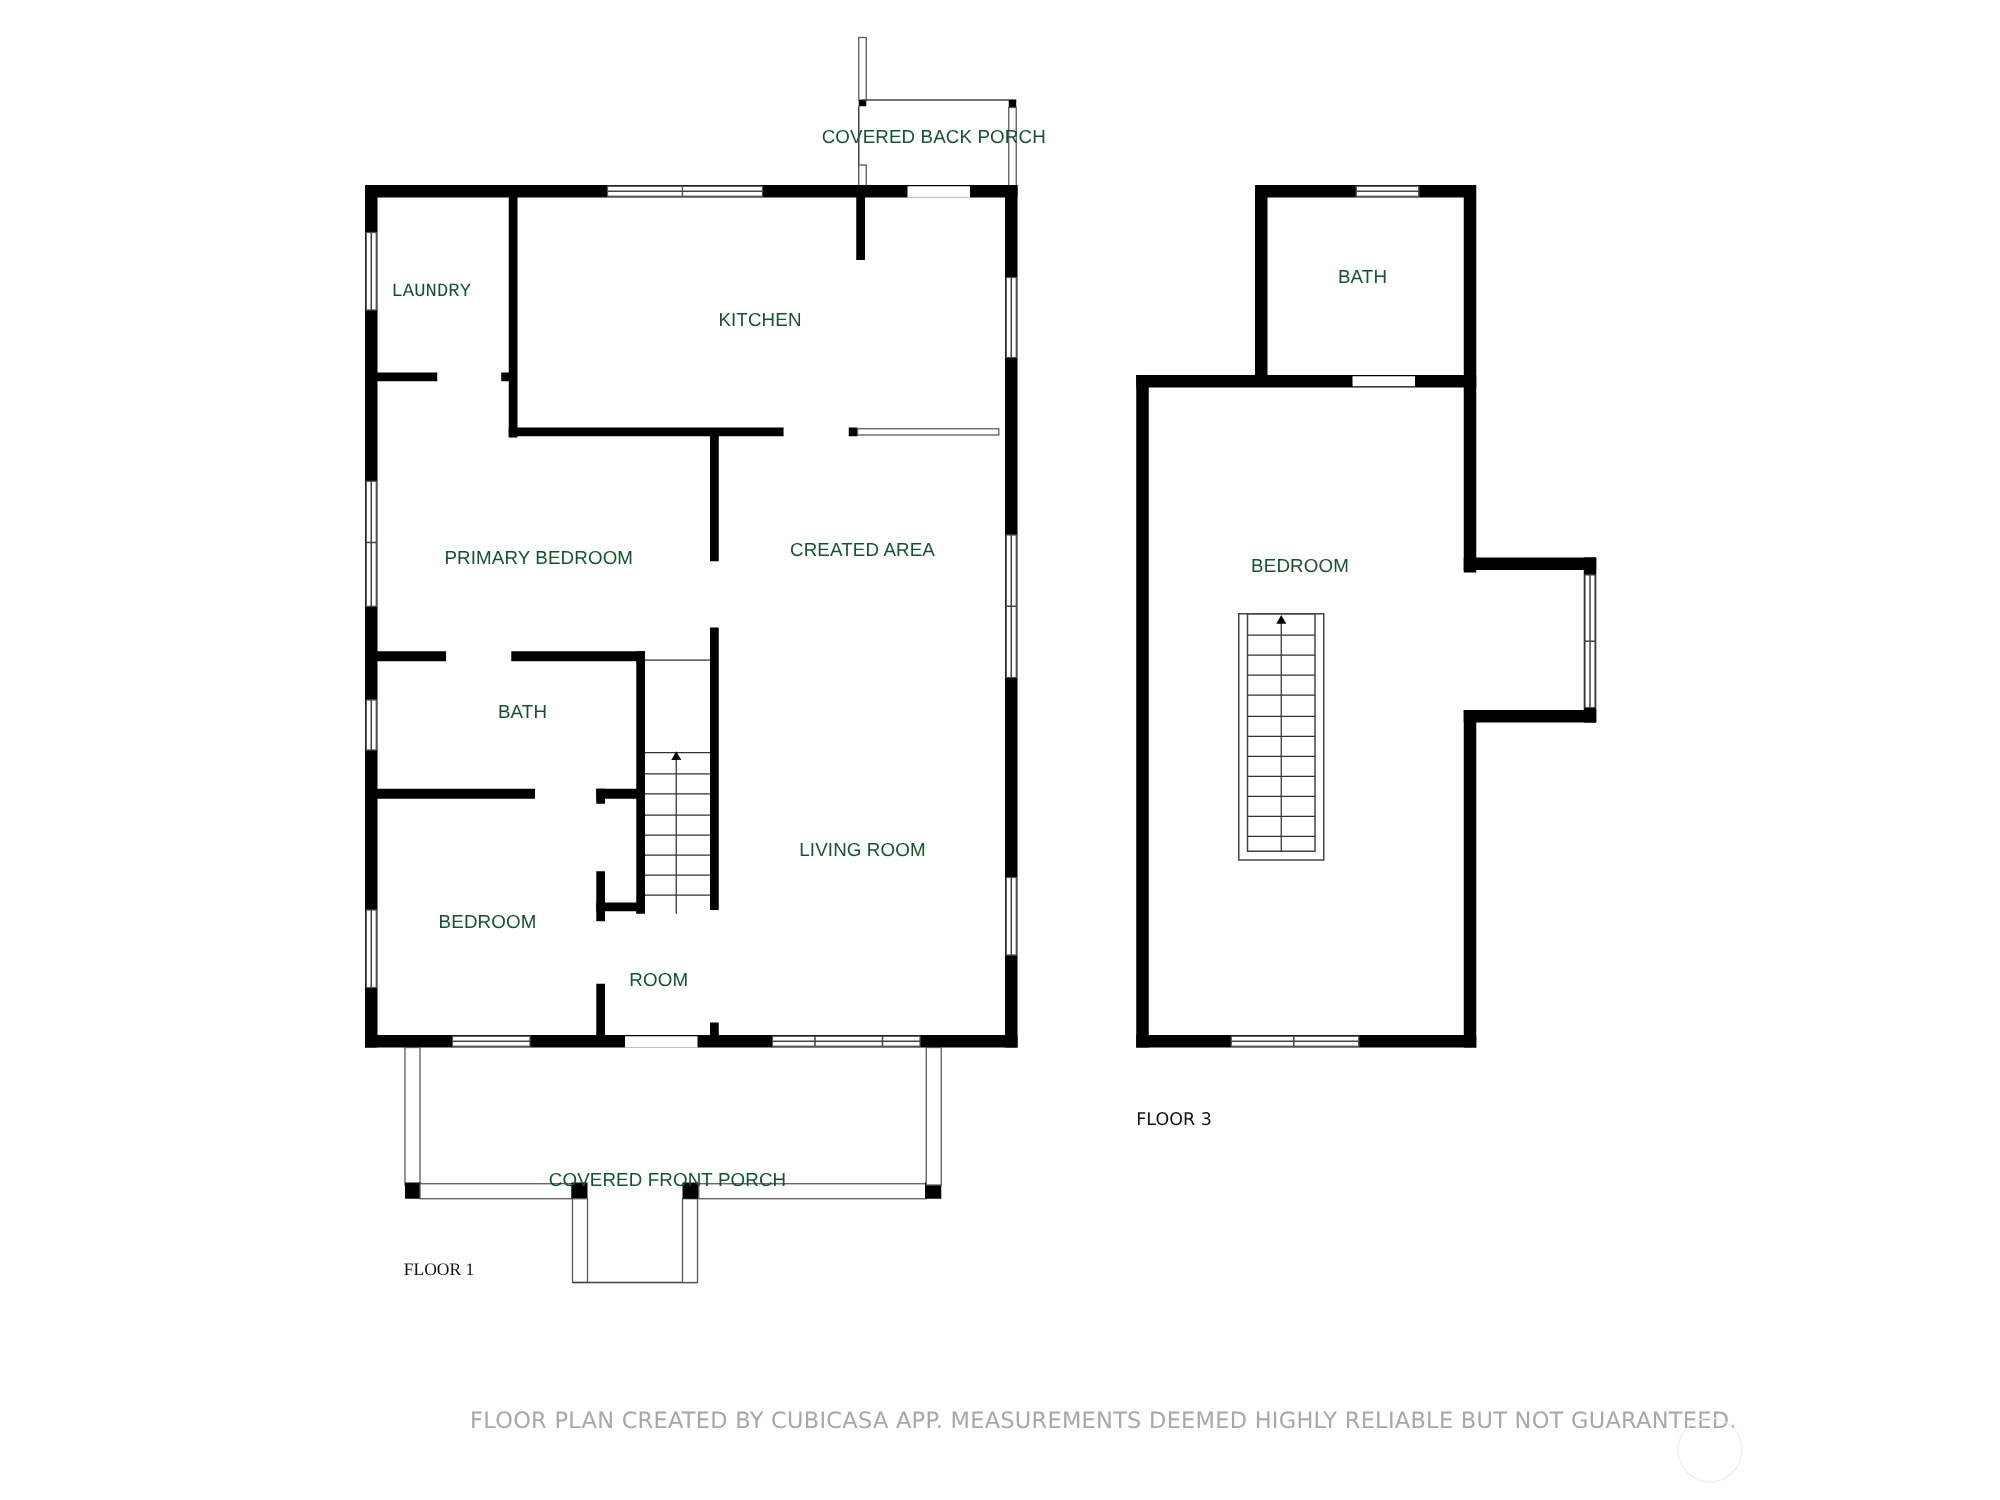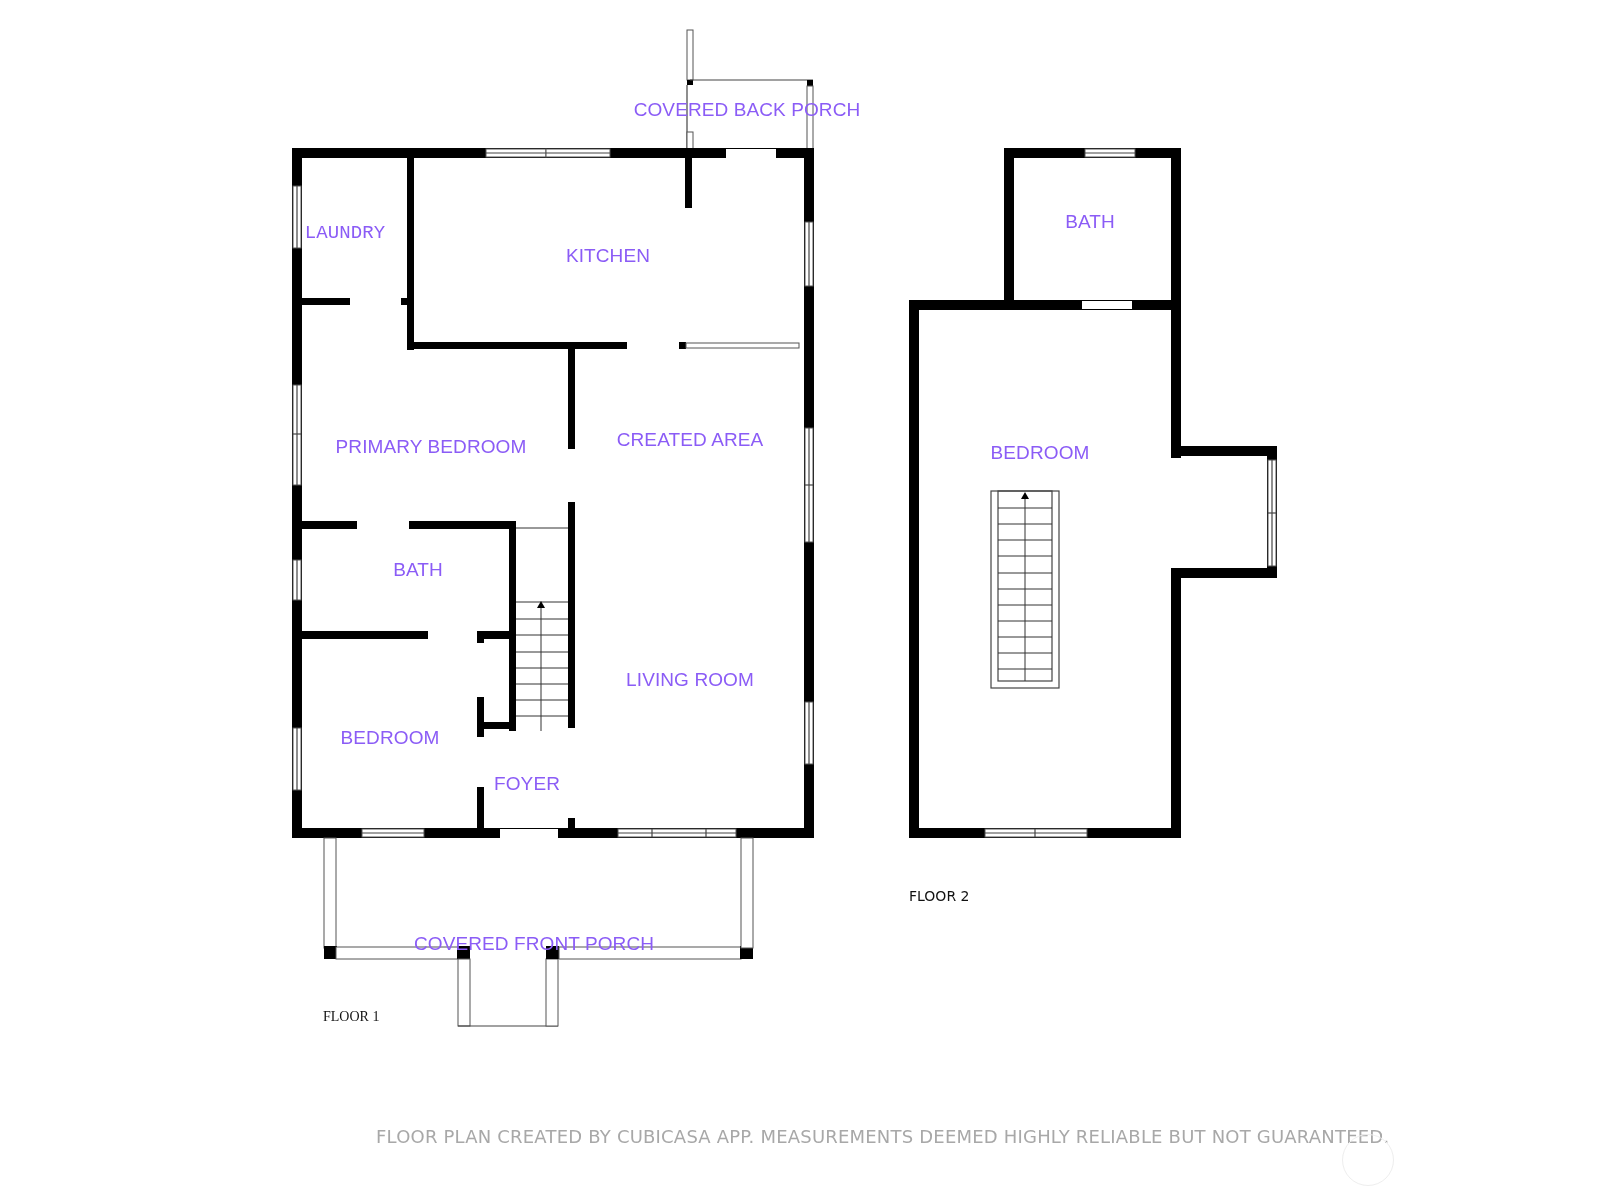--- a/index.html
+++ b/index.html
@@ -3,21 +3,21 @@
   <meta charset="utf-8">
   <style>
     html, body { margin: 0; padding: 0; background: #ffffff; }
     body { width: 1600px; height: 1200px; position: relative; overflow: hidden; font-family: "Liberation Sans", sans-serif; }
     svg.plan { position: absolute; left: 0; top: 0; width: 1600px; height: 1200px; }
     .wall { fill: #000000; }
     .win { fill: #ffffff; stroke: #555555; stroke-width: 1; }
     .door { fill: #ffffff; }
     .thin { fill: none; stroke: #444444; stroke-width: 1.2; }
     .stair-line { stroke: #333333; stroke-width: 1; fill: none; }
-    .label { position: absolute; font-size: 19px; color: #8b5cf6; white-space: nowrap; transform: translate(-50%, -50%); letter-spacing: 0.1px; }
+    .label { position: absolute; font-size: 15px; color: #14532d; white-space: nowrap; transform: translate(-50%, -50%); letter-spacing: 0.1px; }
     .floor-label { position: absolute; font-family: "DejaVu Sans", sans-serif; font-size: 14px; color: #111111; white-space: nowrap; }
     .footer { position: absolute; left: 376px; top: 1126px; font-family: "DejaVu Sans", sans-serif; font-size: 18px; color: #a8a8a8; white-space: nowrap; letter-spacing: 0.2px; }
     .logo { position: absolute; left: 1342px; top: 1134px; width: 52px; height: 52px; border-radius: 50%; border: 1.5px solid #eeeeee; box-sizing: border-box; }
   </style>
 </head>
 <body>
 
 <svg class="plan" viewBox="0 0 1600 1200" xmlns="http://www.w3.org/2000/svg">
 
   <g>
@@ -189,22 +189,22 @@
 </svg>
 
 <div class="label" style="left:747px; top:110px;">COVERED BACK PORCH</div>
 <div class="label" style="left:345px; top:233px;font-family:Liberation Mono, monospace;">LAUNDRY</div>
 <div class="label" style="left:608px; top:256px;text-align:center;">KITCHEN</div>
 <div class="label" style="left:431px; top:422px;margin-top:25px;">PRIMARY BEDROOM</div>
 <div class="label" style="left:690px; top:440px;">CREATED AREA</div>
 <div class="label" style="left:418px; top:570px;">BATH</div>
 <div class="label" style="left:690px; top:680px;">LIVING ROOM</div>
 <div class="label" style="left:390px; top:738px;">BEDROOM</div>
-<div class="label" style="left:527px; top:784px;">FOYER</div>
+<div class="label" style="left:527px; top:784px;">ROOM</div>
 <div class="label" style="left:534px; top:900px;margin-top:44px;">COVERED FRONT PORCH</div>
 <div class="floor-label" style="left:323px; top:1009px;font-family:Liberation Serif, serif;">FLOOR 1</div>
 
 <div class="label" style="left:1090px; top:222px;">BATH</div>
 <div class="label" style="left:1040px; top:453px;">BEDROOM</div>
-<div class="floor-label" style="left:909px; top:888px;">FLOOR 2</div>
+<div class="floor-label" style="left:909px; top:888px;">FLOOR 3</div>
 
 <div class="footer">FLOOR PLAN CREATED BY CUBICASA APP. MEASUREMENTS DEEMED HIGHLY RELIABLE BUT NOT GUARANTEED.</div>
 <div class="logo"></div>
 
 </body></html>

